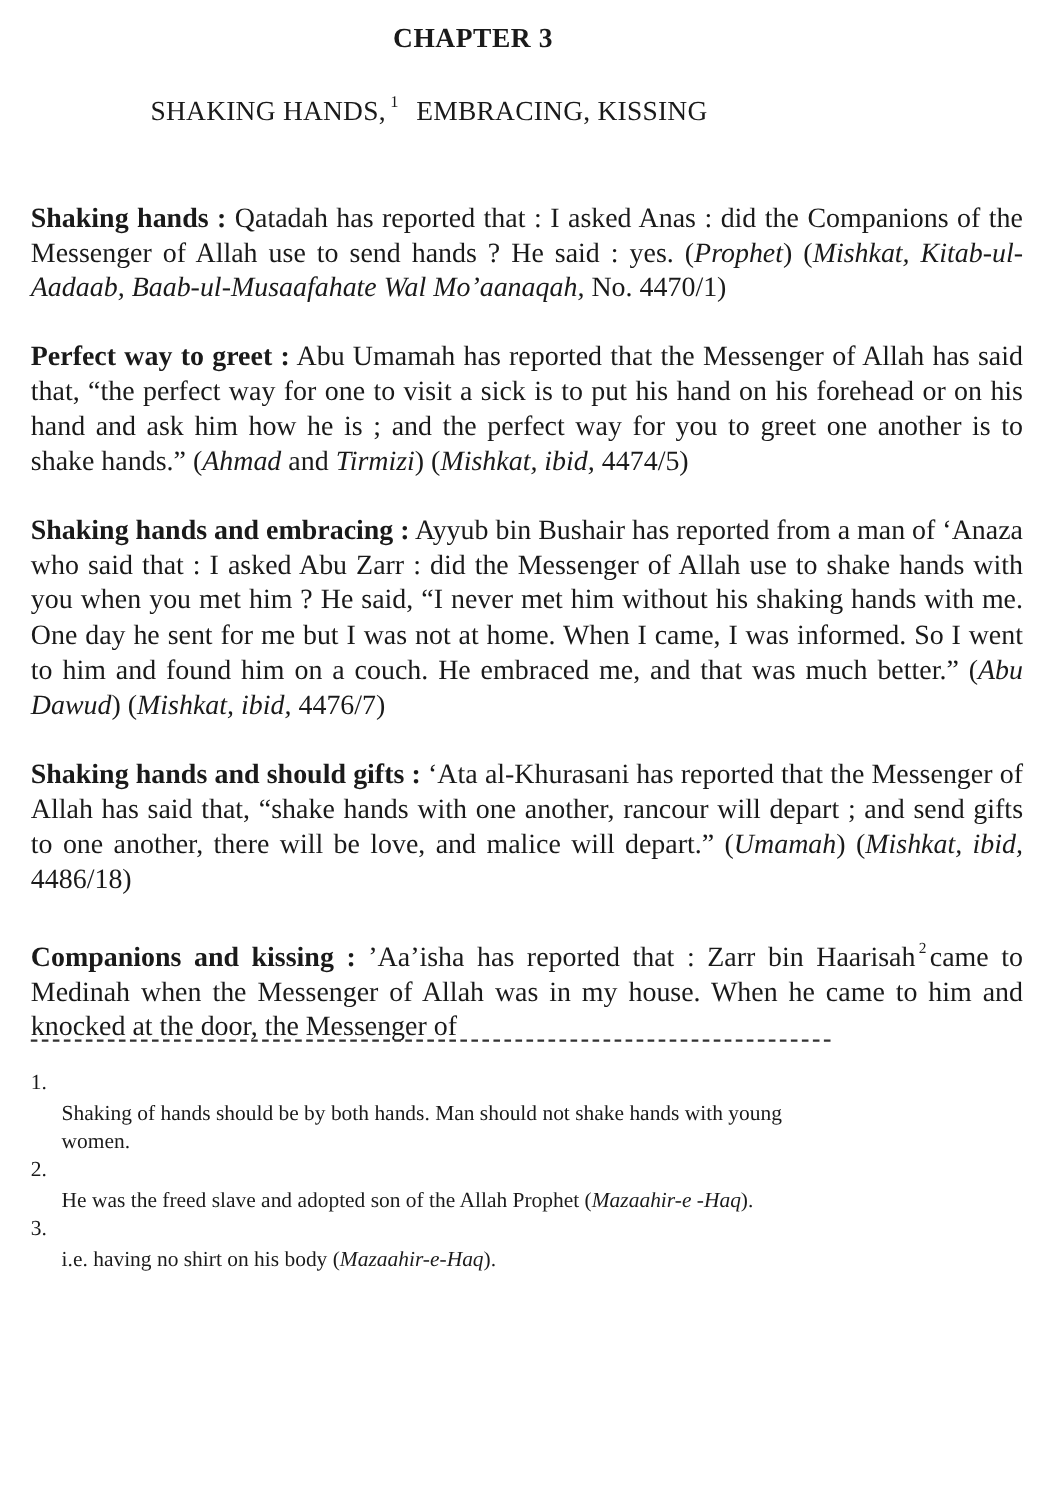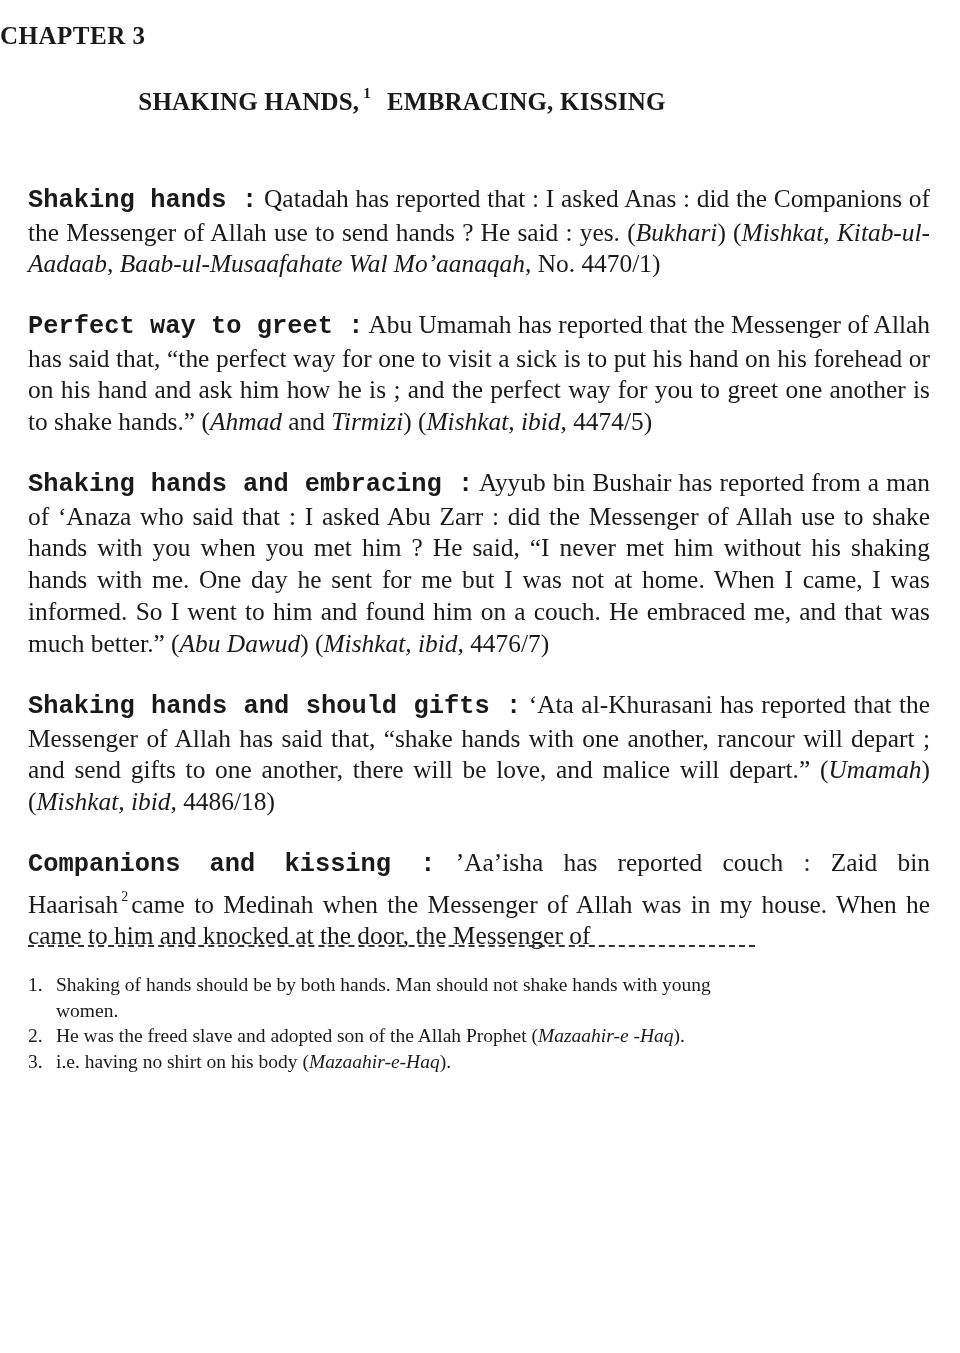--- a/index.html
+++ b/index.html
@@ -3,70 +3,70 @@
   <meta charset="utf-8">
   <style>
     html, body { margin: 0; padding: 0; background: #ffffff; }
     body {
       width: 960px; height: 1353px; position: relative; overflow: hidden;
       font-family: "Liberation Serif", "DejaVu Serif", serif;
       color: #1a1a1a;
     }
     .chapter {
       position: absolute; left: 0; width: 860px; top: 22px;
-      text-align: left; font-weight: bold; font-size: 25px; letter-spacing: 0.5px;
+      text-align: center; font-weight: bold; font-size: 25px; letter-spacing: 0.5px;
     }
     .title {
-      position: absolute; left: 16px; width: 772px; top: 85px;
-      text-align: center; font-weight: bold; font-size: 25px; letter-spacing: 0.2px;
+      position: absolute; left: 4px; width: 772px; top: 85px;
+      text-align: center; font-weight: normal; font-size: 25px; letter-spacing: 0.2px;
       white-space: pre;
     }
     .title sup { font-size: 15px; vertical-align: 12px; margin: 0 16px 0 4px; }
     .para {
       position: absolute; left: 28px; width: 902px;
       font-size: 25.4px; line-height: 31.7px;
       text-align: justify; text-align-last: left;
     }
-    .para b { font-weight: bold; font-family: Liberation Mono, monospace; }
+    .para b { font-weight: bold; }
     .para i { font-style: italic; }
     .para sup { font-size: 14px; vertical-align: 12px; margin: 0 3px; }
     #p1 { top: 183px; }
     #p2 { top: 309px; }
     #p3 { top: 467px; }
     #p4 { top: 689px; }
     #p5 { top: 847px; }
     .divider {
       position: absolute; left: 28px; top: 945px; width: 727px; height: 0;
       border-top: 2px dashed #333; 
     }
     .footnotes {
       position: absolute; left: 28px; top: 972px; width: 720px;
       font-size: 19.5px; line-height: 25.5px;
     }
     .fn { display: flex; }
     .fn-num { width: 28px; flex: none; }
-    .fn-text { flex: 1; }
+    .fn-text { flex: 1; margin-top: 28px; }
     .fn-text i { }
   </style>
 </head>
 <body>
 
 <div class="chapter">CHAPTER 3</div>
 
 <div class="title"><span>SHAKING HANDS,</span><sup>1</sup><span>EMBRACING, KISSING</span></div>
 
-<div class="para" id="p1"><b>Shaking hands :</b><span> Qatadah has reported that : I asked Anas : did the Companions of the Messenger of Allah use to send hands ? He said : yes. (</span><i>Bukhari</i><span>) (</span><i>Mishkat, Kitab-ul-Aadaab, Baab-ul-Musaafahate Wal Mo’aanaqah,</i><span> No. 4470/1)</span></div>
+<div class="para" id="p1"><b>Shaking hands :</b><span> Qatadah has reported that : I asked Anas : did the Companions of the Messenger of Allah use to send hands ? He said : yes. (</span><i>Prophet</i><span>) (</span><i>Mishkat, Kitab-ul-Aadaab, Baab-ul-Musaafahate Wal Mo’aanaqah,</i><span> No. 4470/1)</span></div>
 
 <div class="para" id="p2"><b>Perfect way to greet :</b><span> Abu Umamah has reported that the Messenger of Allah has said that, “the perfect way for one to visit a sick is to put his hand on his forehead or on his hand and ask him how he is ; and the perfect way for you to greet one another is to shake hands.” (</span><i>Ahmad</i><span> and </span><i>Tirmizi</i><span>) (</span><i>Mishkat, ibid,</i><span> 4474/5)</span></div>
 
 <div class="para" id="p3"><b>Shaking hands and embracing :</b><span> Ayyub bin Bushair has reported from a man of ‘Anaza who said that : I asked Abu Zarr : did the Messenger of Allah use to shake hands with you when you met  him ? He said, “I never met him without his shaking hands with me. One day he sent for me but I was not at home. When I came, I was informed. So I went to him and found him on a couch. He embraced me, and that was much better.” (</span><i>Abu Dawud</i><span>) (</span><i>Mishkat, ibid,</i><span> 4476/7)</span></div>
 
 <div class="para" id="p4"><b>Shaking hands and should gifts :</b><span> ‘Ata al-Khurasani has reported that the Messenger of Allah has said that, “shake hands with one another, rancour will depart ; and send gifts to one another, there will be love, and malice will depart.” (</span><i>Umamah</i><span>) (</span><i>Mishkat, ibid,</i><span> 4486/18)</span></div>
 
-<div class="para" id="p5"><b>Companions and kissing :</b><span> ’Aa’isha has reported couch : Zaid bin Haarisah</span><sup>2</sup><span>came to Medinah when the Messenger of Allah was in my house. When he came to him and knocked at the door, the Messenger of</span></div>
+<div class="para" id="p5"><b>Companions and kissing :</b><span> ’Aa’isha has reported that : Zarr bin Haarisah</span><sup>2</sup><span>came to Medinah when the Messenger of Allah was in my house. When he came to him and knocked at the door, the Messenger of</span></div>
 
 <div class="divider"></div>
 
 <div class="footnotes">
   <div class="fn">
     <span class="fn-num">1.</span>
     <span class="fn-text"><span>Shaking of hands should be by both hands. Man should not shake hands with young women.</span></span>
   </div>
   <div class="fn">
     <span class="fn-num">2.</span>

